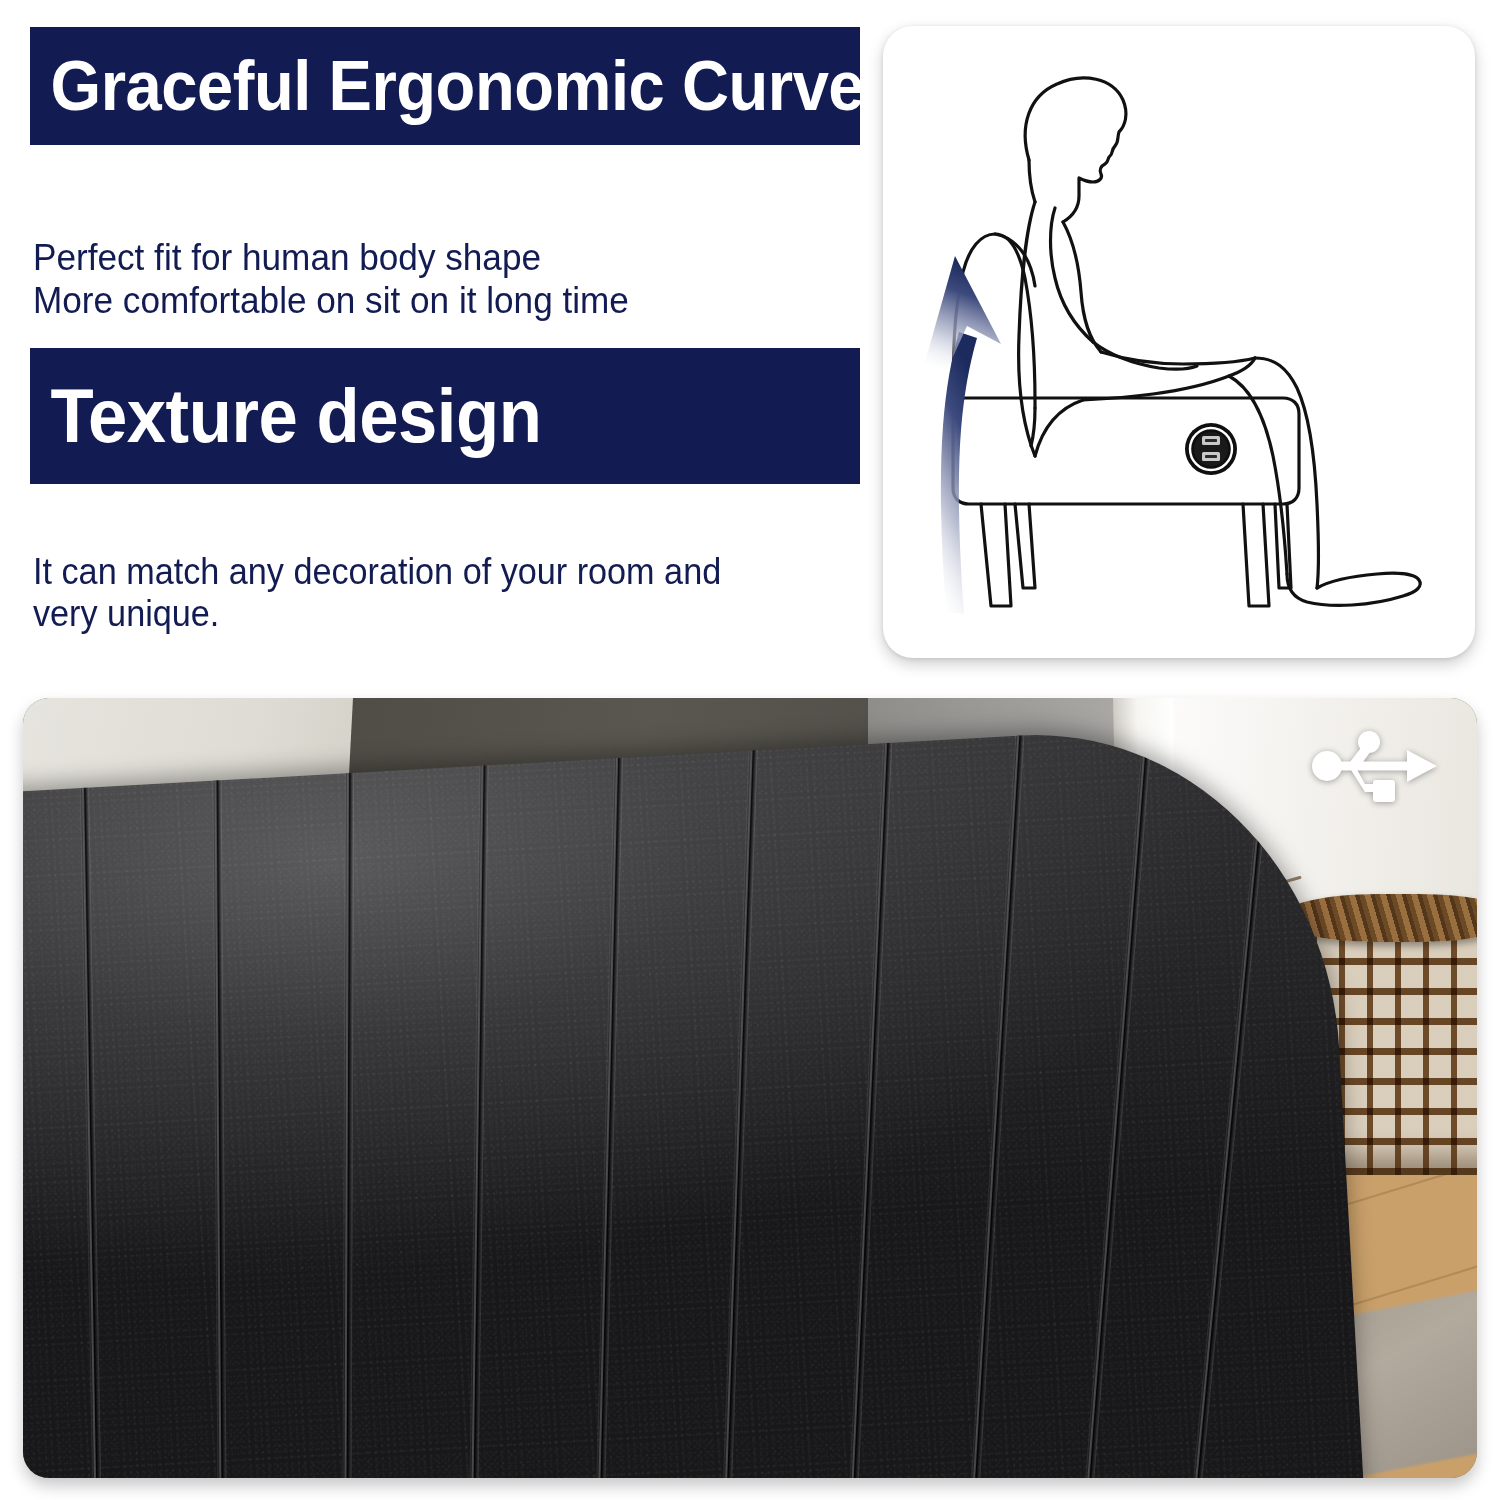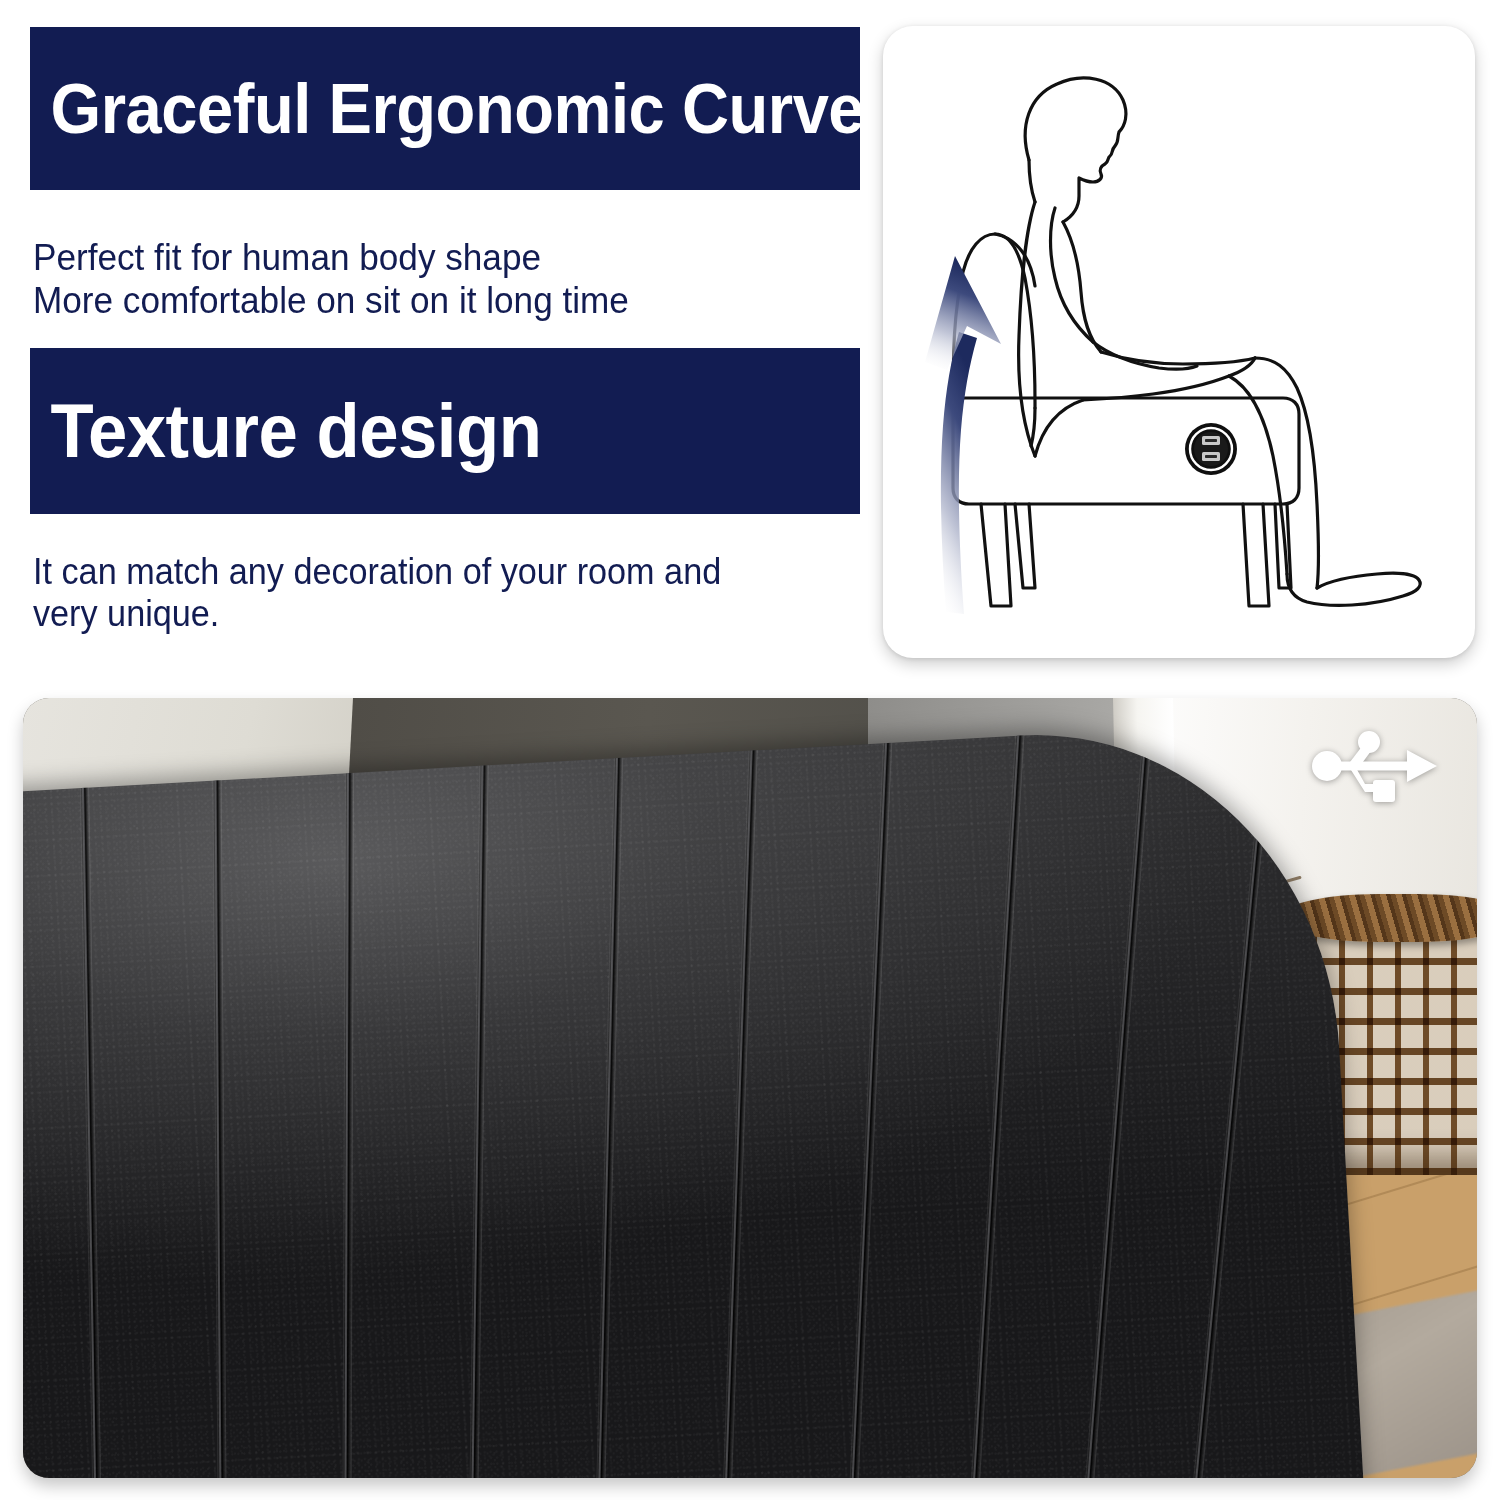--- a/index.html
+++ b/index.html
@@ -26,22 +26,22 @@
 
   .banner {
     position: absolute;
     left: 30px;
     width: 830px;
     background: #121c52;
     display: flex;
     align-items: center;
     overflow: hidden;
   }
-  .banner-1 { top: 27px;  height: 163px; }
-  .banner-2 { top: 348px; height: 166px; }
+  .banner-1 { top: 27px;  height: 118px; }
+  .banner-2 { top: 348px; height: 136px; }
 
   .banner-title {
     color: #ffffff;
     font-family: "Liberation Sans Narrow", "Liberation Sans", "DejaVu Sans", sans-serif;
     font-weight: bold;
     letter-spacing: -0.5px;
     white-space: nowrap;
     transform: scaleX(0.93);
     transform-origin: left center;
     padding-left: 22px;

